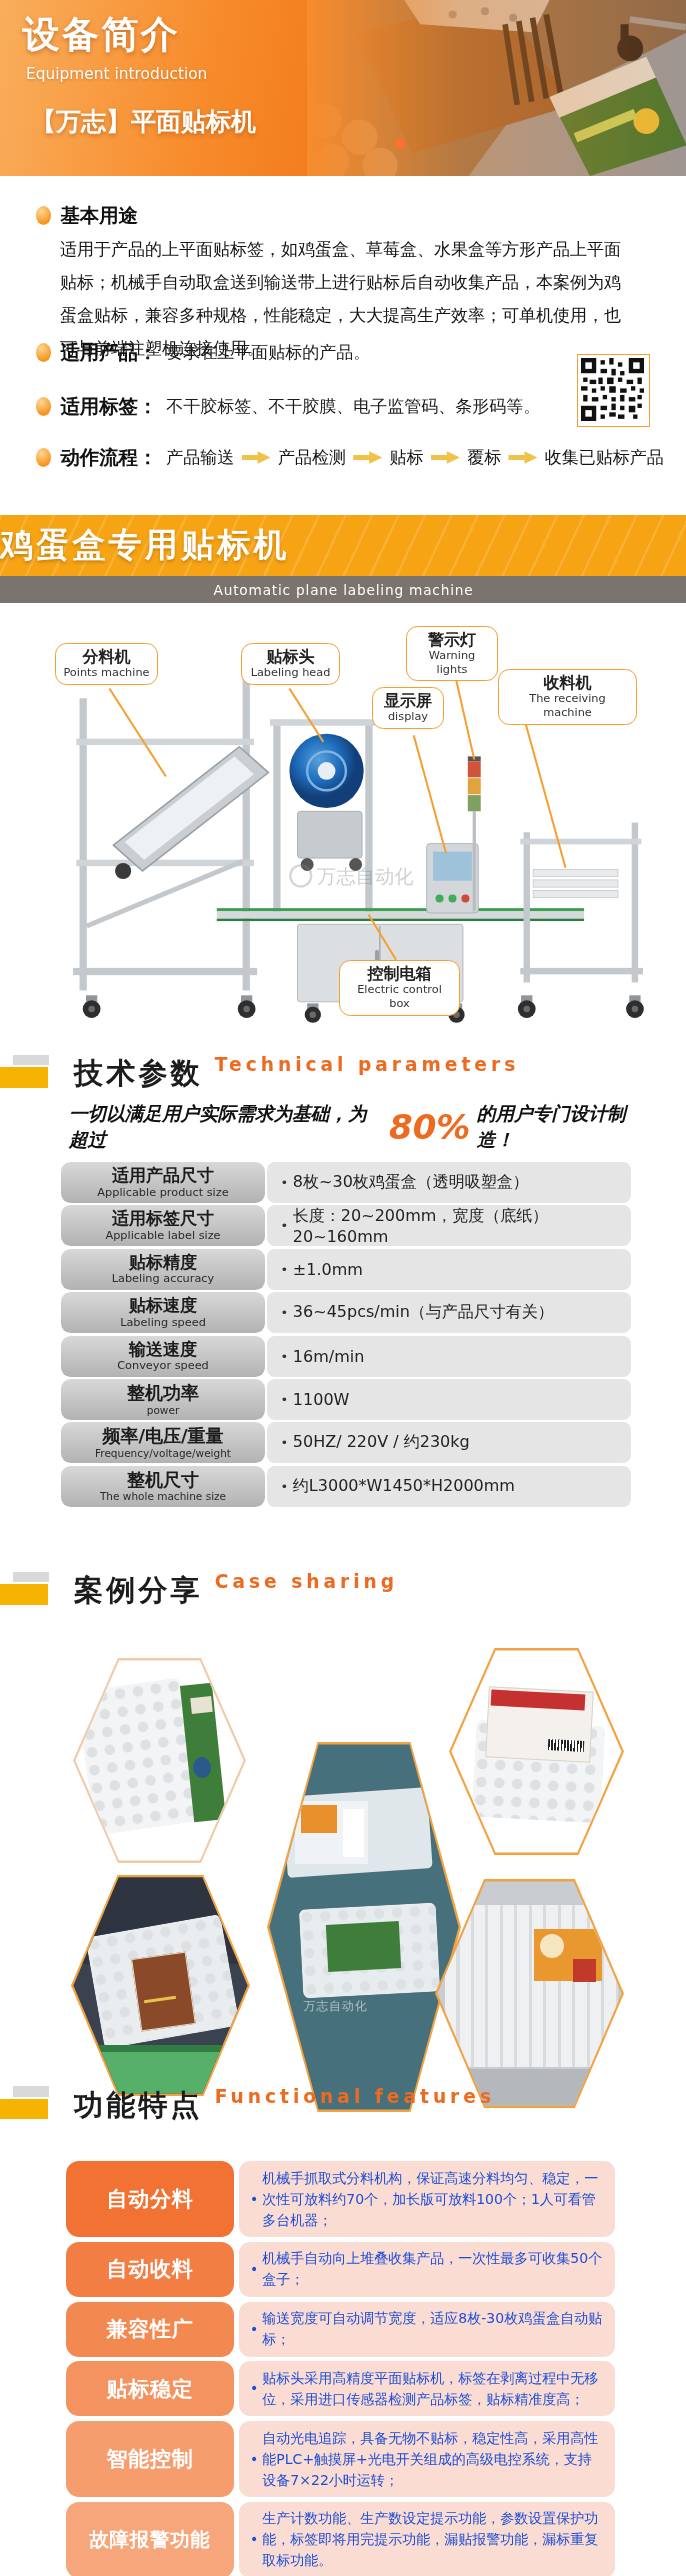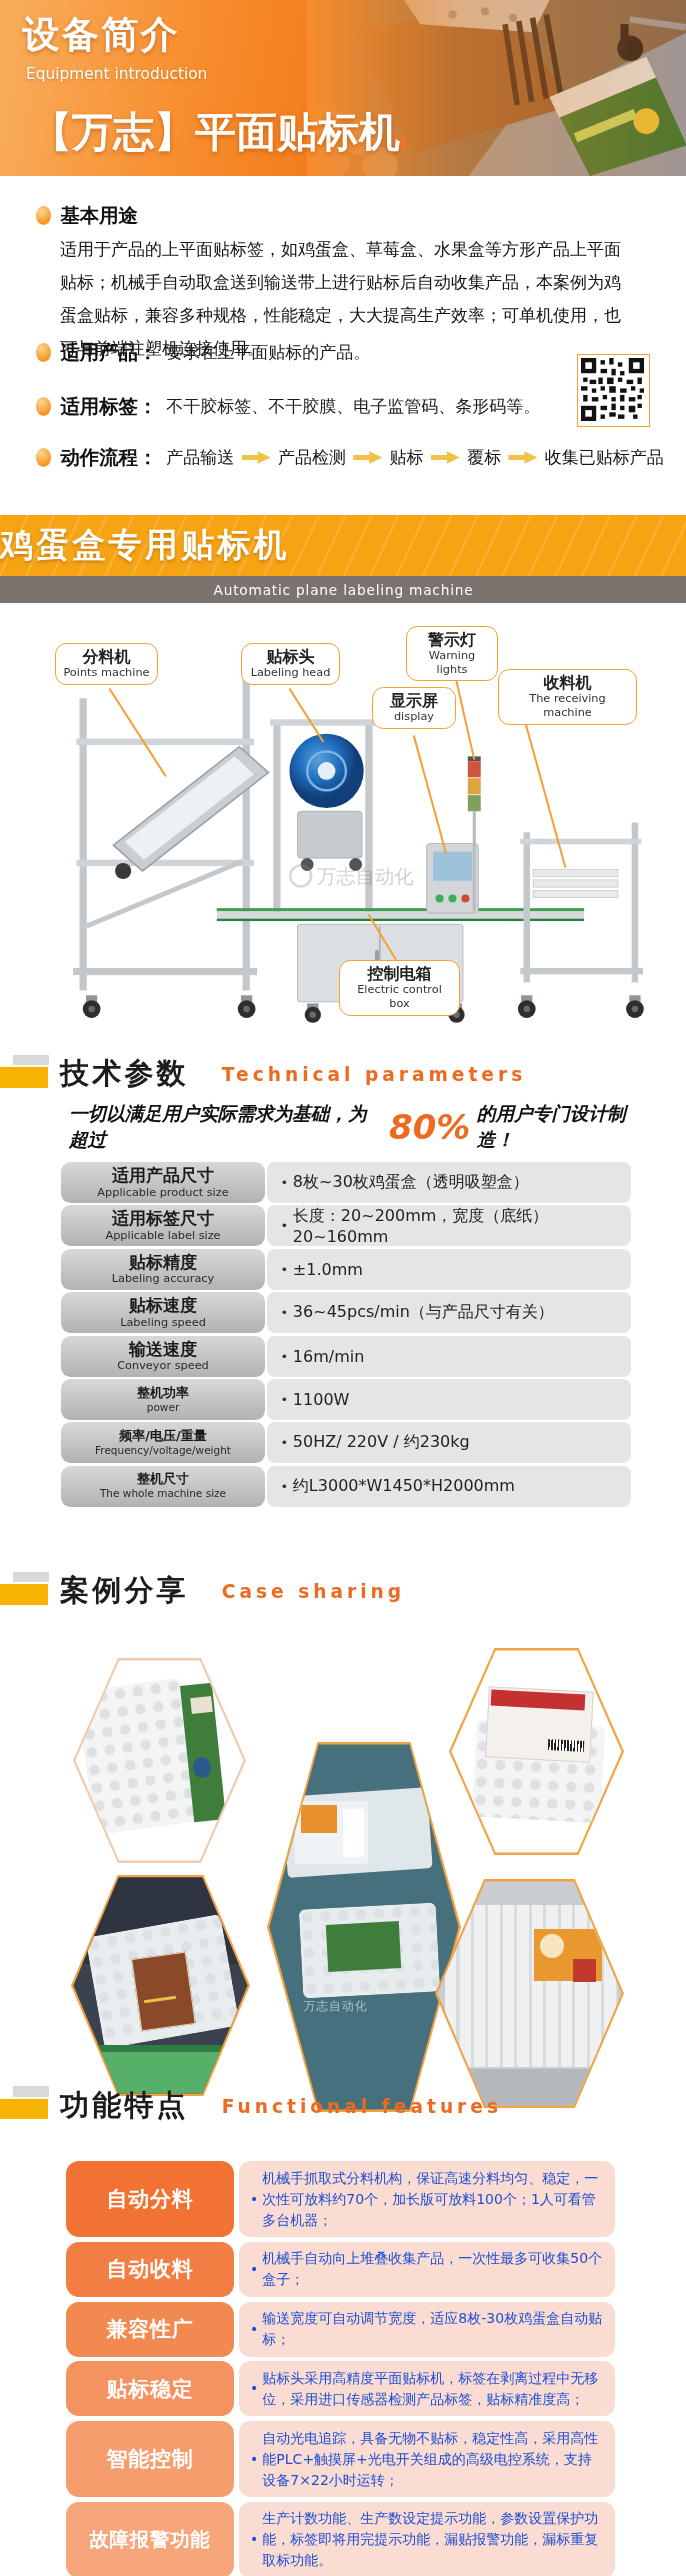--- a/index.html
+++ b/index.html
@@ -9,21 +9,21 @@
   
   .hero{position:absolute;left:0;top:0;width:687px;height:176px;overflow:hidden;
         background:linear-gradient(100deg,#f9ae5c 0%,#f78c2c 30%,#f0700f 62%,#e8620a 100%);}
   .hero-photo{position:absolute;right:0;top:0;width:380px;height:176px;}
   .hero-overlay{position:absolute;right:0;top:0;width:380px;height:176px;
         background:linear-gradient(90deg,#f78c2c 0%,rgba(247,140,44,.45) 40%,rgba(235,105,15,.18) 100%);}
   .hero-title{position:absolute;left:22.6px;top:9.7px;font-size:37px;font-weight:bold;color:#fff;
         letter-spacing:2.4px;text-shadow:0 1.6px 4px rgba(150,60,0,.45);}
   .hero-sub{position:absolute;left:26px;top:65px;font-size:15.4px;color:#fff;
         text-shadow:0 0.8px 2.4px rgba(150,60,0,.4);}
-  .hero-product{position:absolute;left:31px;top:105px;font-size:41px;font-weight:bold;color:#fff;
+  .hero-product{position:absolute;left:31px;top:105px;font-size:25px;font-weight:bold;color:#fff;
         text-shadow:0 1.6px 4px rgba(150,60,0,.45);}
 
   
   .bullet{width:15.4px;height:19.4px;border-radius:50%;flex:0 0 15.4px;
         background:radial-gradient(circle at 35% 28%,#fdd693,#f7941d 72%);}
   .intro-head{position:absolute;display:flex;align-items:center;gap:9px;}
   .intro-head .lbl{font-size:19.4px;font-weight:bold;color:#111;}
   .intro-head .txt{font-size:17px;color:#1a1a1a;}
   .intro-par{position:absolute;left:60px;top:233px;width:577px;font-size:17px;line-height:33px;color:#141414;}
   .flow{display:flex;align-items:center;gap:7.3px;}
@@ -46,37 +46,37 @@
   
   .machine{position:absolute;left:0;top:603px;width:687px;height:423px;}
   .callout{position:absolute;background:#fff;border:1.6px solid #f5a030;border-radius:11.3px;
         padding:3.2px 6.5px;text-align:center;box-sizing:border-box;}
   .callout .zh{font-size:16px;font-weight:bold;color:#222;line-height:1.2;}
   .callout .en{font-size:11.3px;color:#333;line-height:1.25;}
 
   
   .mark-gray{position:absolute;background:#d9d9d9;}
   .mark-yellow{position:absolute;background:#f6b301;}
-  .sec-head{position:absolute;display:flex;align-items:center;gap:33px;left:60px;}
+  .sec-head{position:absolute;display:flex;align-items:flex-start;gap:12px;left:74px;}
   .sec-head .zh{font-size:29px;font-weight:bold;color:#1c1c1c;letter-spacing:3.2px;}
   .sec-head .en{font-size:18.6px;font-weight:bold;color:#ed6b21;letter-spacing:4px;}
 
   .tagline{position:absolute;left:69px;top:1101px;width:582px;display:flex;align-items:center;gap:6.5px;}
   .tagline .a,.tagline .c{font-size:18.6px;font-weight:bold;font-style:italic;color:#111;}
   .tagline .b{font-size:34px;font-weight:bold;font-style:italic;color:#ed6b21;}
 
   
   .ttable{position:absolute;left:0;top:1162px;width:687px;}
   .t-row{display:flex;margin:0 0 2.4px 61px;height:41px;}
   .t-key{width:204px;flex:0 0 204px;border-radius:9.7px;
         background:linear-gradient(#d8d8d8,#b2b2b2);display:flex;flex-direction:column;
         align-items:center;justify-content:center;}
   .t-key .zh{font-size:17px;font-weight:bold;color:#1c1c1c;line-height:1.15;}
   .t-key .en{font-size:11.3px;color:#2a2a2a;line-height:1.2;}
-  .t-row:nth-child(n+6) .t-key .zh{font-size:13px;font-weight:bold;}
+  .t-row:nth-child(n+6) .t-key .zh{font-size:18px;font-weight:bold;}
   .t-row:nth-child(n+6) .t-key .en{font-size:10.5px;}
   .t-val{width:364px;flex:0 0 364px;margin-left:2.4px;background:#e5e5e5;border-radius:8px;
         display:flex;align-items:center;padding-left:13px;box-sizing:border-box;
         font-size:16px;color:#222;}
   .t-val::before{content:"•  ";font-size:13px;margin-right:4.8px;color:#333;}
 
   
   .hex{position:absolute;}
   .hex .outer,.hex .inner{position:absolute;
         clip-path:polygon(26% 0,74% 0,100% 50%,74% 100%,26% 100%,0 50%);}
@@ -334,21 +334,21 @@
       <div class="en">Points machine</div>
     </div>
     <div class="callout" style="left:241px;top:40px;width:99px;">
       <div class="zh">贴标头</div>
       <div class="en">Labeling head</div>
     </div>
     <div class="callout" style="left:406px;top:22.6px;width:92px;">
       <div class="zh">警示灯</div>
       <div class="en">Warning lights</div>
     </div>
-    <div class="callout" style="left:372px;top:84px;width:84px;">
+    <div class="callout" style="left:372px;top:84px;width:72px;">
       <div class="zh">显示屏</div>
       <div class="en">display</div>
     </div>
     <div class="callout" style="left:498px;top:66px;width:139px;">
       <div class="zh">收料机</div>
       <div class="en">The receiving machine</div>
     </div>
     <div class="callout" style="left:339px;top:357px;width:121px;">
       <div class="zh">控制电箱</div>
       <div class="en">Electric control box</div>

